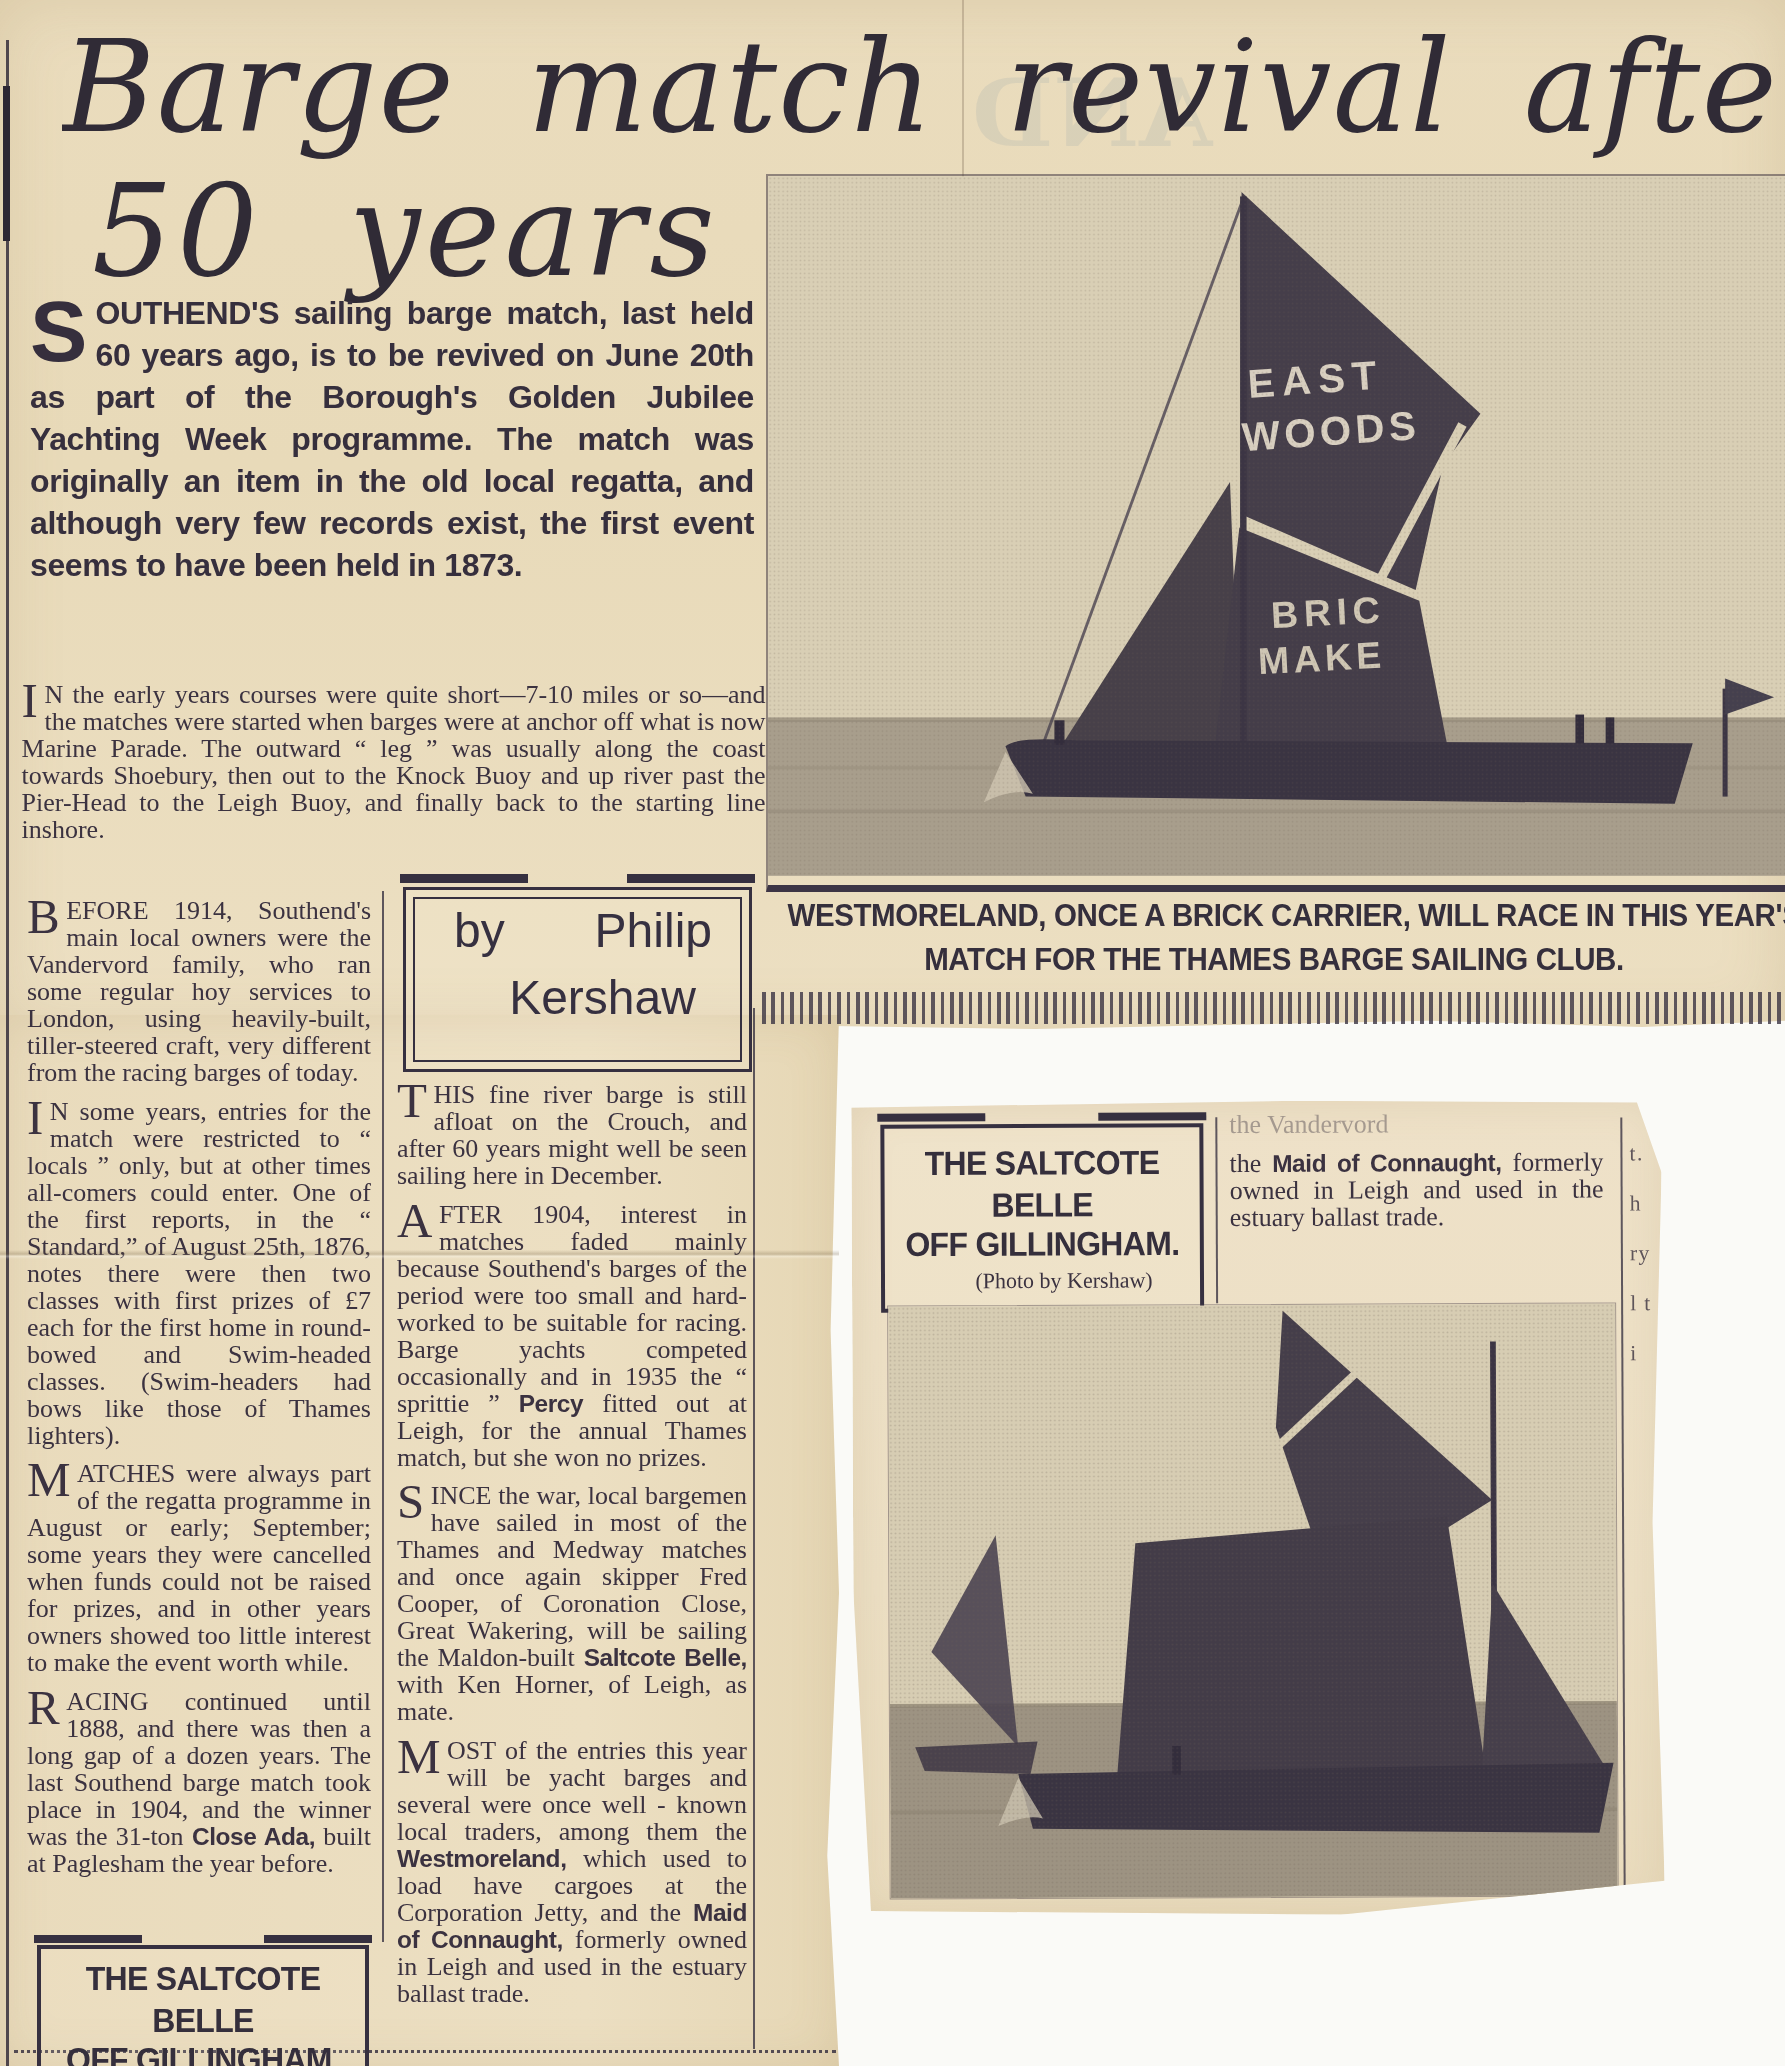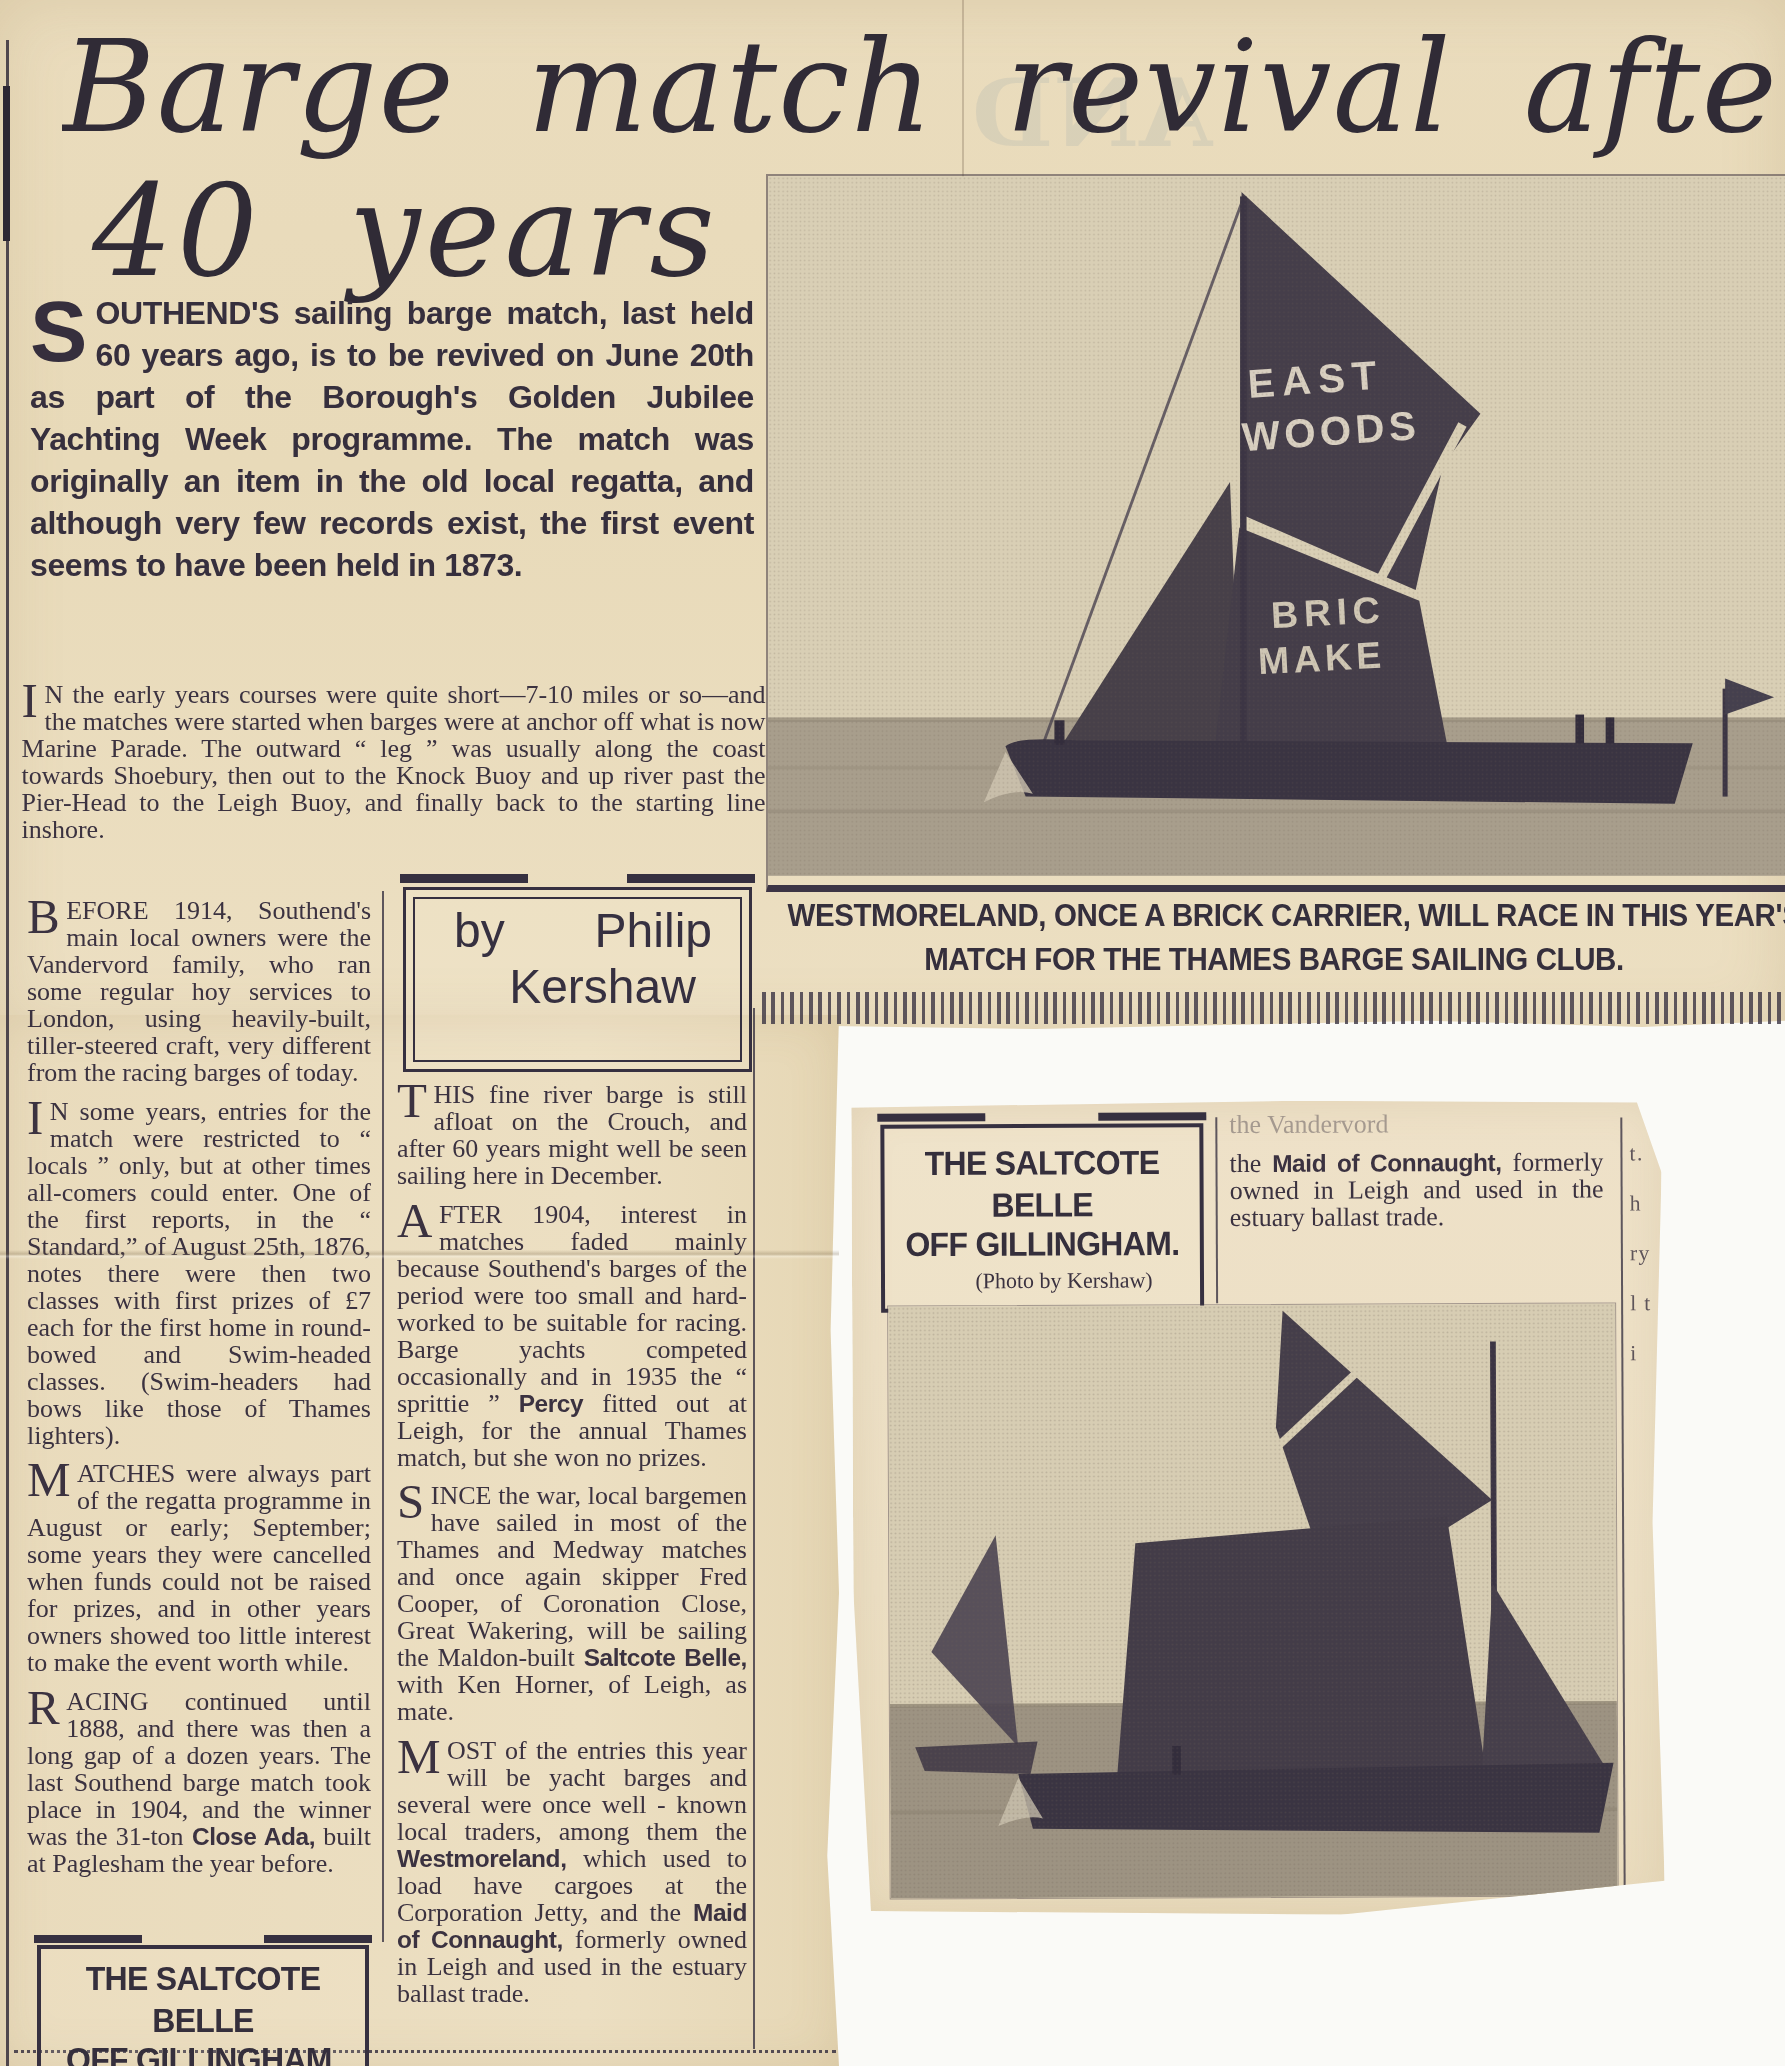--- a/index.html
+++ b/index.html
@@ -46,21 +46,21 @@
   .dotted-rule{left:14.4px;top:2050px;width:822px;border-bottom:3.6px dotted #3a3342;opacity:.85;}
   .faint{opacity:.4;}
   
   .byline-box{left:403px;top:887px;width:343px;height:179px;border:3.6px solid #363040;
     outline:2.2px solid #363040;outline-offset:-12.2px;background:rgba(255,248,230,.12);}
   .byline-bar{position:absolute;height:8.6px;width:128px;background:#363040;top:-16px;}
   .byline-bar.l{left:-5.8px;} .byline-bar.r{right:-5.8px;}
   .byline-text{position:absolute;left:0;top:13px;width:100%;
     font-family:"Liberation Sans",sans-serif;font-size:48px;color:#363040;}
   .byline-row1{display:flex;justify-content:space-between;padding:0 37px 0 48px;}
-  .byline-row2{text-align:center;padding-left:50px;margin-top:1px;}
+  .byline-row2{text-align:center;padding-left:50px;margin-top:12px;}
   
   .photo-top{left:766px;top:174px;width:1019px;height:709px;
     border-left:2.2px solid rgba(70,60,70,.55);border-top:2.2px solid rgba(70,60,70,.55);
     border-bottom:7.2px solid #3d3545;}
   .photo-bottom{border:1.4px solid rgba(70,60,70,.45);}
   svg{display:block;}
   
   .cap-sans{font-family:"Liberation Sans",sans-serif;font-weight:bold;color:#352f3c;}
   .caption-top{left:763px;top:897px;width:1022px;overflow:hidden;}
   .caption-top .l1{font-size:29.5px;white-space:nowrap;padding-left:24.5px;letter-spacing:-0.4px;transform:scaleY(1.08);transform-origin:left top;}
@@ -91,21 +91,21 @@
 <div class="abs edge-line"></div>
 <div class="abs edge-blob"></div>
 <div class="abs crease-v"></div>
 
 <div class="abs ghost" style="left:972px;top:58px;font-size:94px;opacity:.16;">AND</div>
 <div class="abs ghost" style="left:846px;top:209px;font-size:108px;opacity:.15;">THE</div>
 <div class="abs ghost" style="left:889px;top:374px;font-size:108px;opacity:.13;">OF</div>
 <div class="abs ghost" style="left:799px;top:526px;font-size:86px;opacity:.10;">PEOPLE</div>
 
 <div class="abs headline hl1">Barge match revival after</div>
-<div class="abs headline hl2">40 years</div>
+<div class="abs headline hl2">50 years</div>
 
 <div class="abs lede">
     <p class="para"><span class="dc">S</span><span>OUTHEND'S sailing barge match, last held 60 years ago, is to be revived on June 20th as part of the Borough's Golden Jubilee Yachting Week programme. The match was originally an item in the old local regatta, and although very few records exist, the first event seems to have been held in 1873.</span></p>
   </div>
 <div class="abs intro">
     <p class="para"><span class="dc">I</span><span>N the early years courses were quite short—7-10 miles or so—and the matches were started when barges were at anchor off what is now Marine Parade.  The outward “ leg ” was usually along the coast towards Shoebury, then out to the Knock Buoy and up river past the Pier-Head to the Leigh Buoy, and finally back to the starting line inshore.</span></p>
   </div>
 
 <div class="abs vrule" style="left:382px;top:891px;height:1051px;"></div>
 <div class="abs col col-left">

